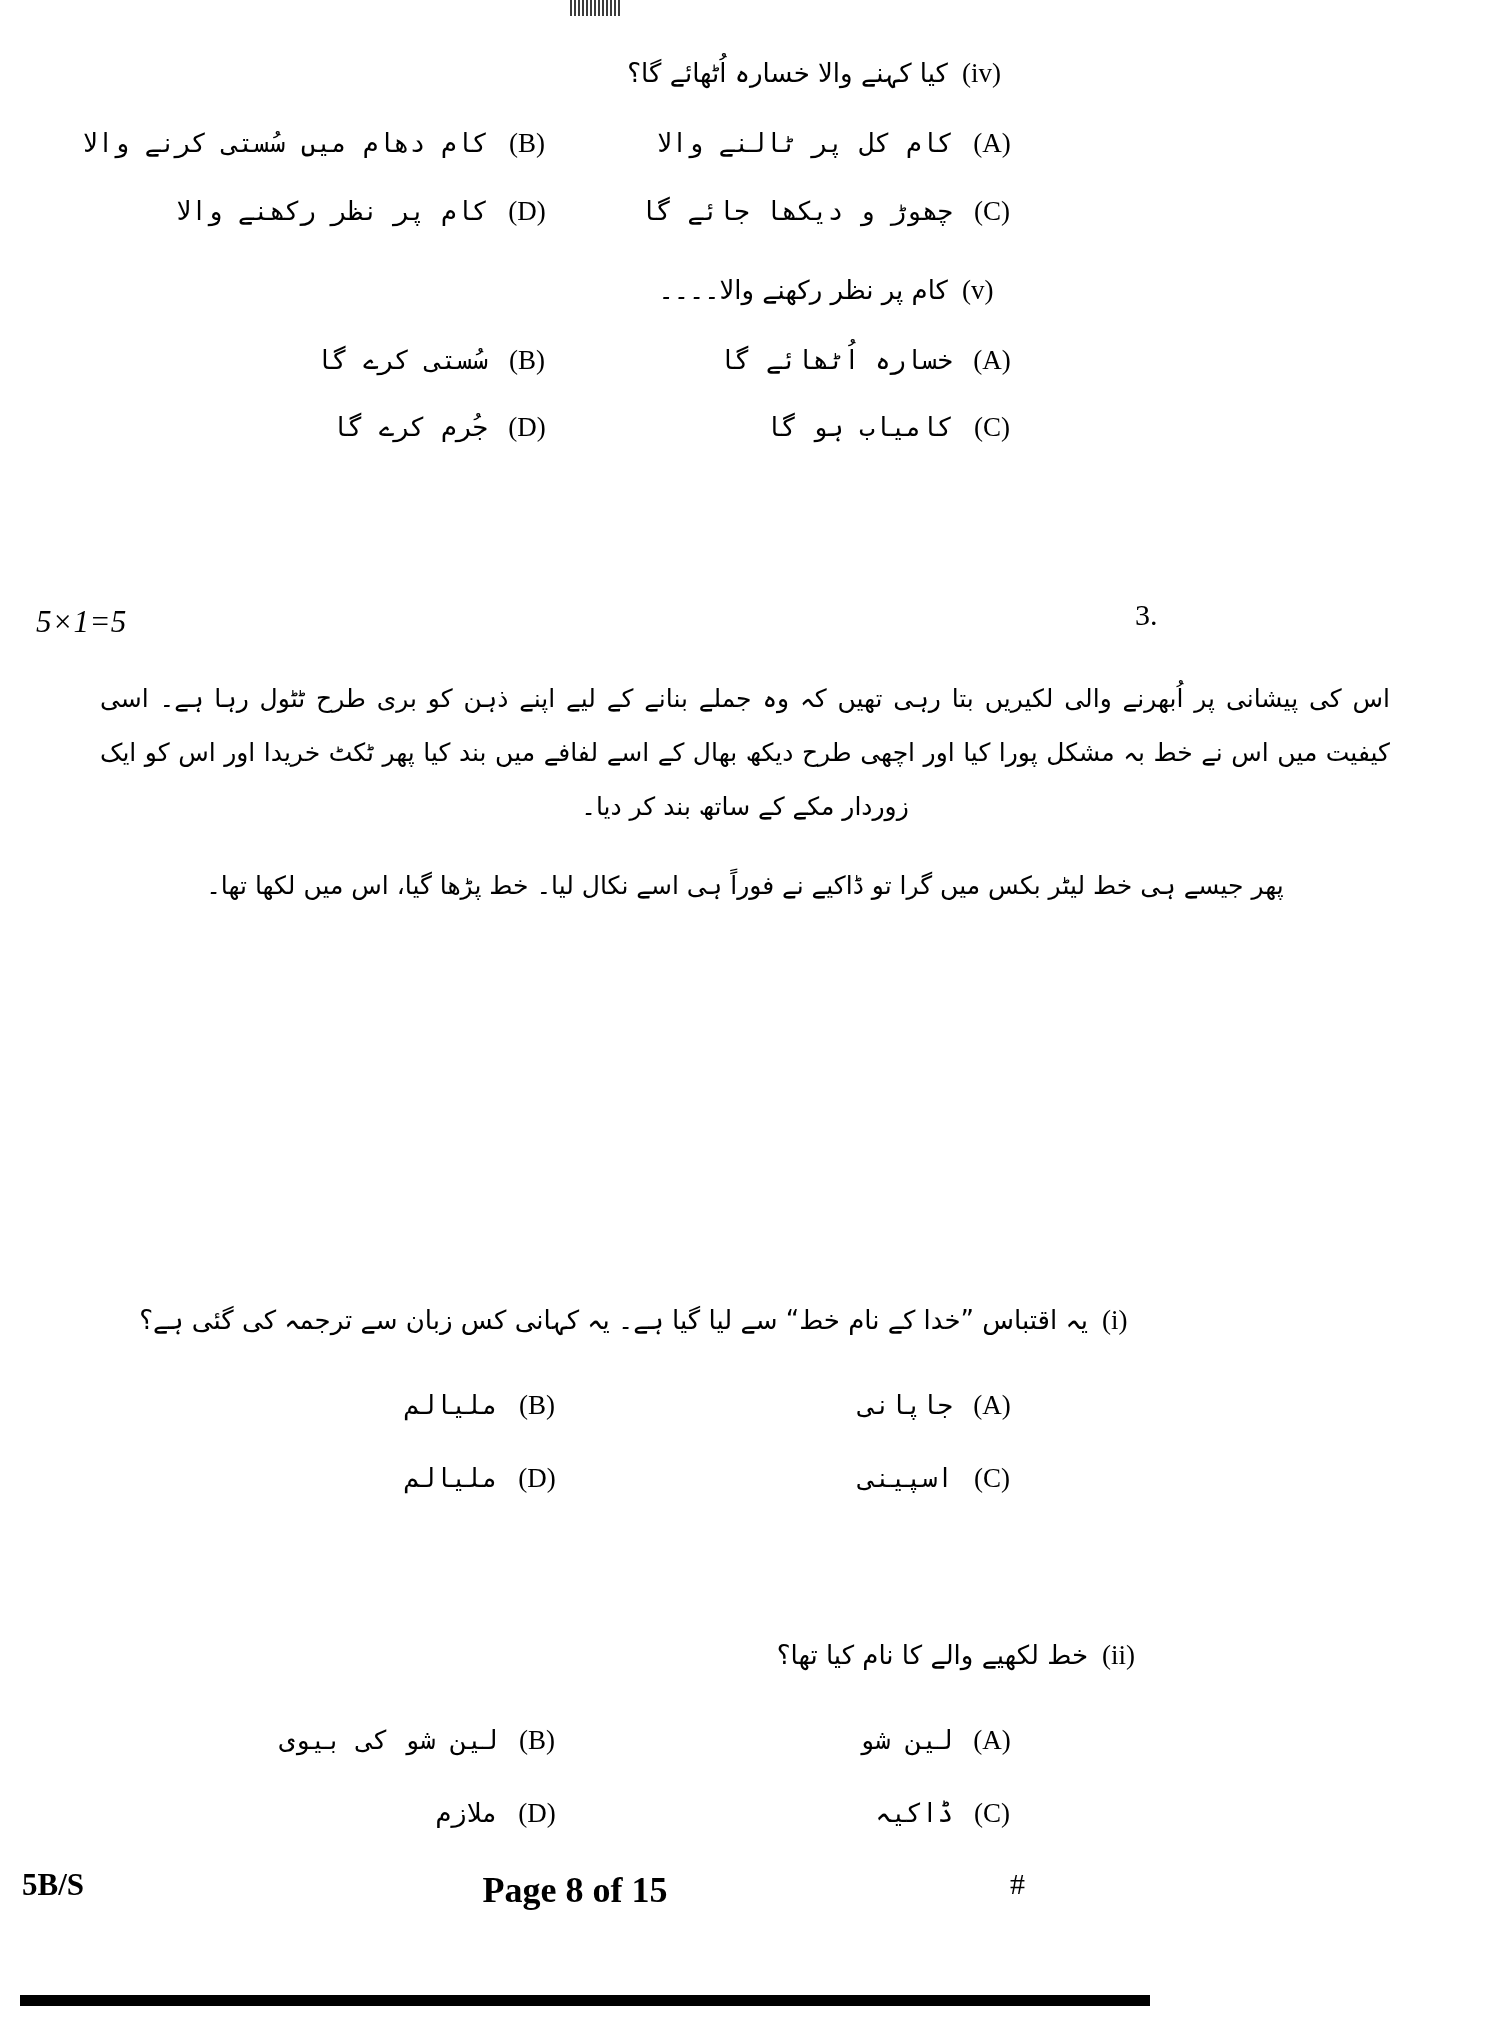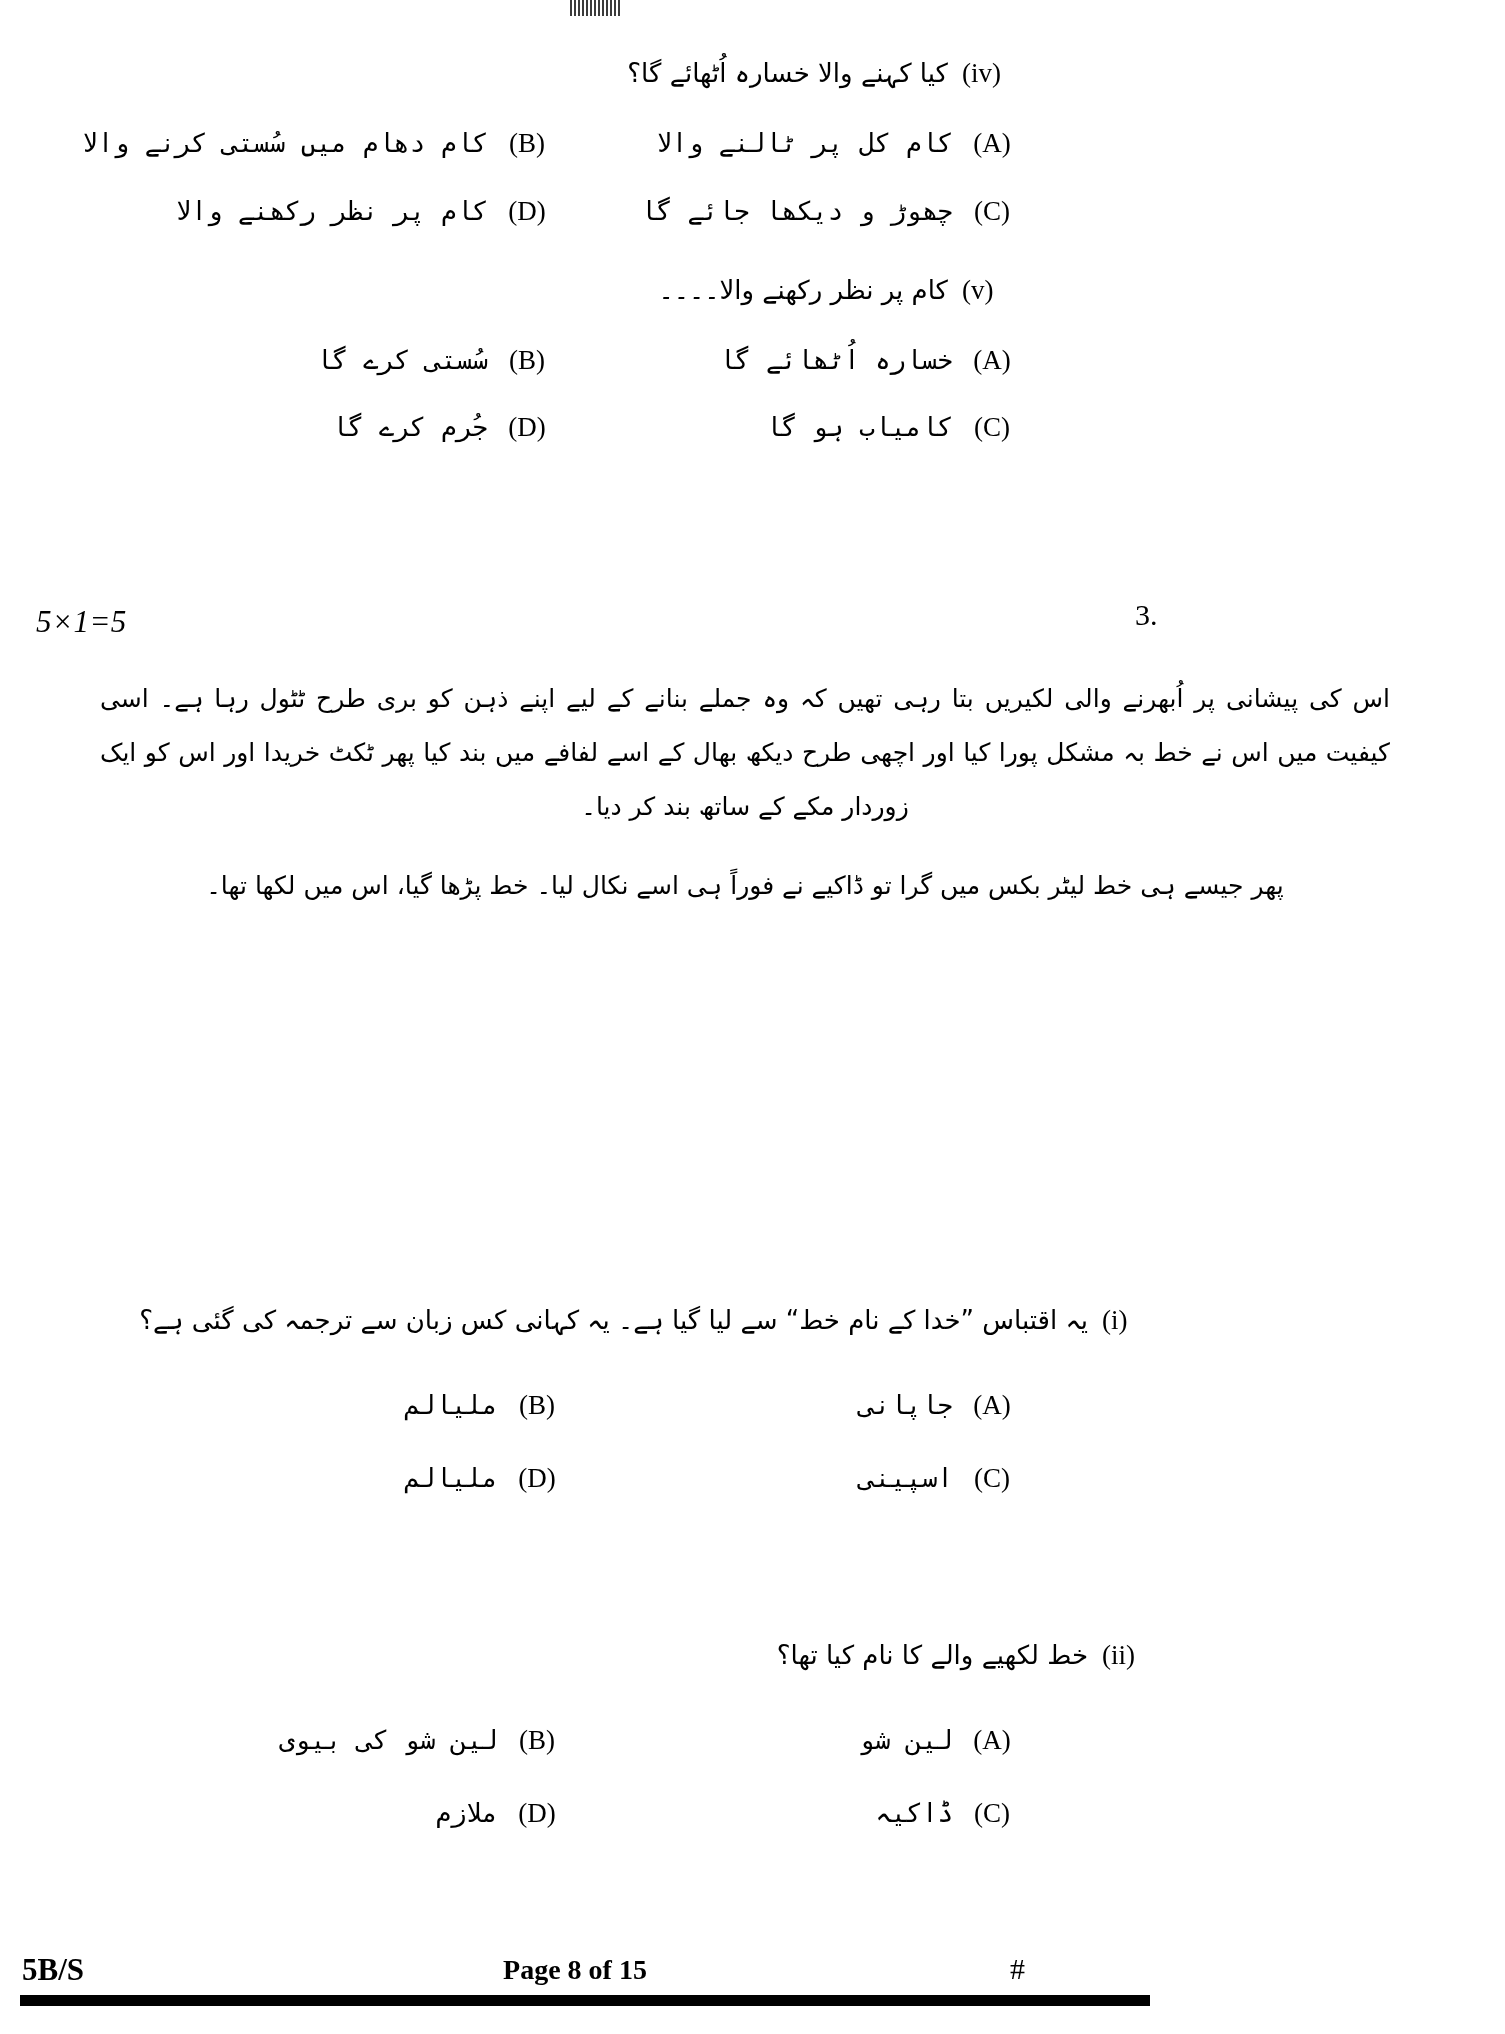--- a/index.html
+++ b/index.html
@@ -128,41 +128,41 @@
     line-height: 2.15;
     text-align: justify;
   }
   .passage p { margin: 0 0 26px 0; }
   .passage p.center-last { text-align: justify; text-align-last: center; }
 
   
   .footer {
     position: absolute;
     left: 0;
-    top: 1952px;
+    top: 1867px;
     width: 1505px;
     height: 52px;
   }
   .footer .code {
     position: absolute;
     left: 22px;
     top: 0;
     font-family: "Liberation Serif", "DejaVu Serif", serif;
     font-weight: bold;
     font-size: 31px;
   }
   .footer .pageno {
     position: absolute;
     left: 0;
     width: 1505px;
     top: 2px;
     text-align: center;
     font-family: "Liberation Serif", "DejaVu Serif", serif;
     font-weight: bold;
-    font-size: 28px;
+    font-size: 36px;
     padding-right: 355px;
     box-sizing: border-box;
   }
   .footer .hash {
     position: absolute;
     left: 1010px;
     top: 0px;
     font-family: "Liberation Serif", "DejaVu Serif", serif;
     font-size: 30px;
   }

